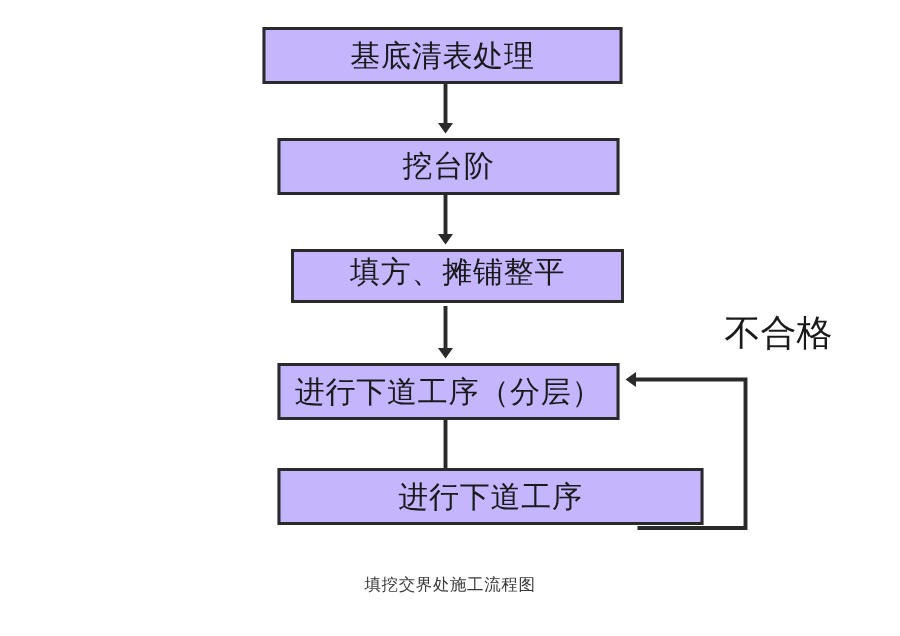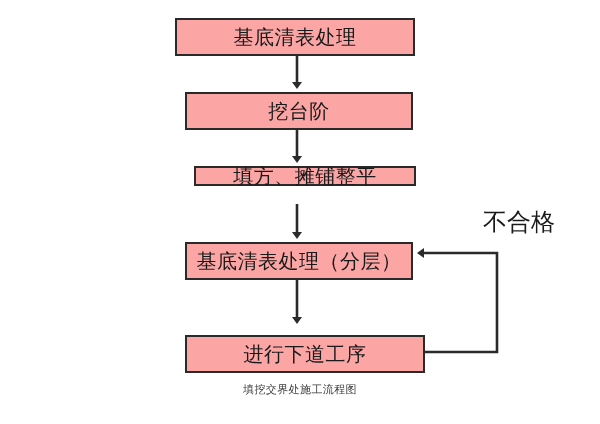--- a/index.html
+++ b/index.html
@@ -18,39 +18,39 @@
   #flow-canvas {
     position: absolute;
     left: 0;
     top: 0;
     width: 600px;
     height: 424px;
   }
   .node {
     position: absolute;
     box-sizing: border-box;
-    background: #fca5a5;
+    background: #c4b5fd;
     border: 2px solid #2a2a2a;
     display: flex;
     align-items: center;
     justify-content: center;
     z-index: 2;
   }
   .node-label {
     font-size: 20px;
     line-height: 1;
     letter-spacing: 0.5px;
     color: #1a1a1a;
     white-space: nowrap;
   }
   #node-1 { left: 175px; top: 18px;  width: 240px; height: 38px; }
   #node-2 { left: 185px; top: 92px;  width: 228px; height: 38px; font-family: Liberation Serif, serif; }
-  #node-3 { left: 194px; top: 166px; width: 222px; height: 20px; }
+  #node-3 { left: 194px; top: 166px; width: 222px; height: 36px; font-family: Liberation Mono, monospace; }
   #node-4 { left: 185px; top: 242px; width: 228px; height: 38px; }
-  #node-5 { left: 185px; top: 335px; width: 240px; height: 38px; }
+  #node-5 { left: 185px; top: 312px; width: 284px; height: 38px; }
 
   .loop-label {
     position: absolute;
     left: 483px;
     top: 210px;
     font-size: 24px;
     line-height: 1;
     color: #1a1a1a;
     white-space: nowrap;
     z-index: 3;
@@ -98,21 +98,21 @@
 
 <div class="node" id="node-2">
   <span class="node-label">挖台阶</span>
 </div>
 
 <div class="node" id="node-3">
   <span class="node-label">填方、摊铺整平</span>
 </div>
 
 <div class="node" id="node-4">
-  <span class="node-label">基底清表处理（分层）</span>
+  <span class="node-label">进行下道工序（分层）</span>
 </div>
 
 <div class="node" id="node-5">
   <span class="node-label">进行下道工序</span>
 </div>
 
 <div class="loop-label">不合格</div>
 
 <div class="caption">填挖交界处施工流程图</div>
 

